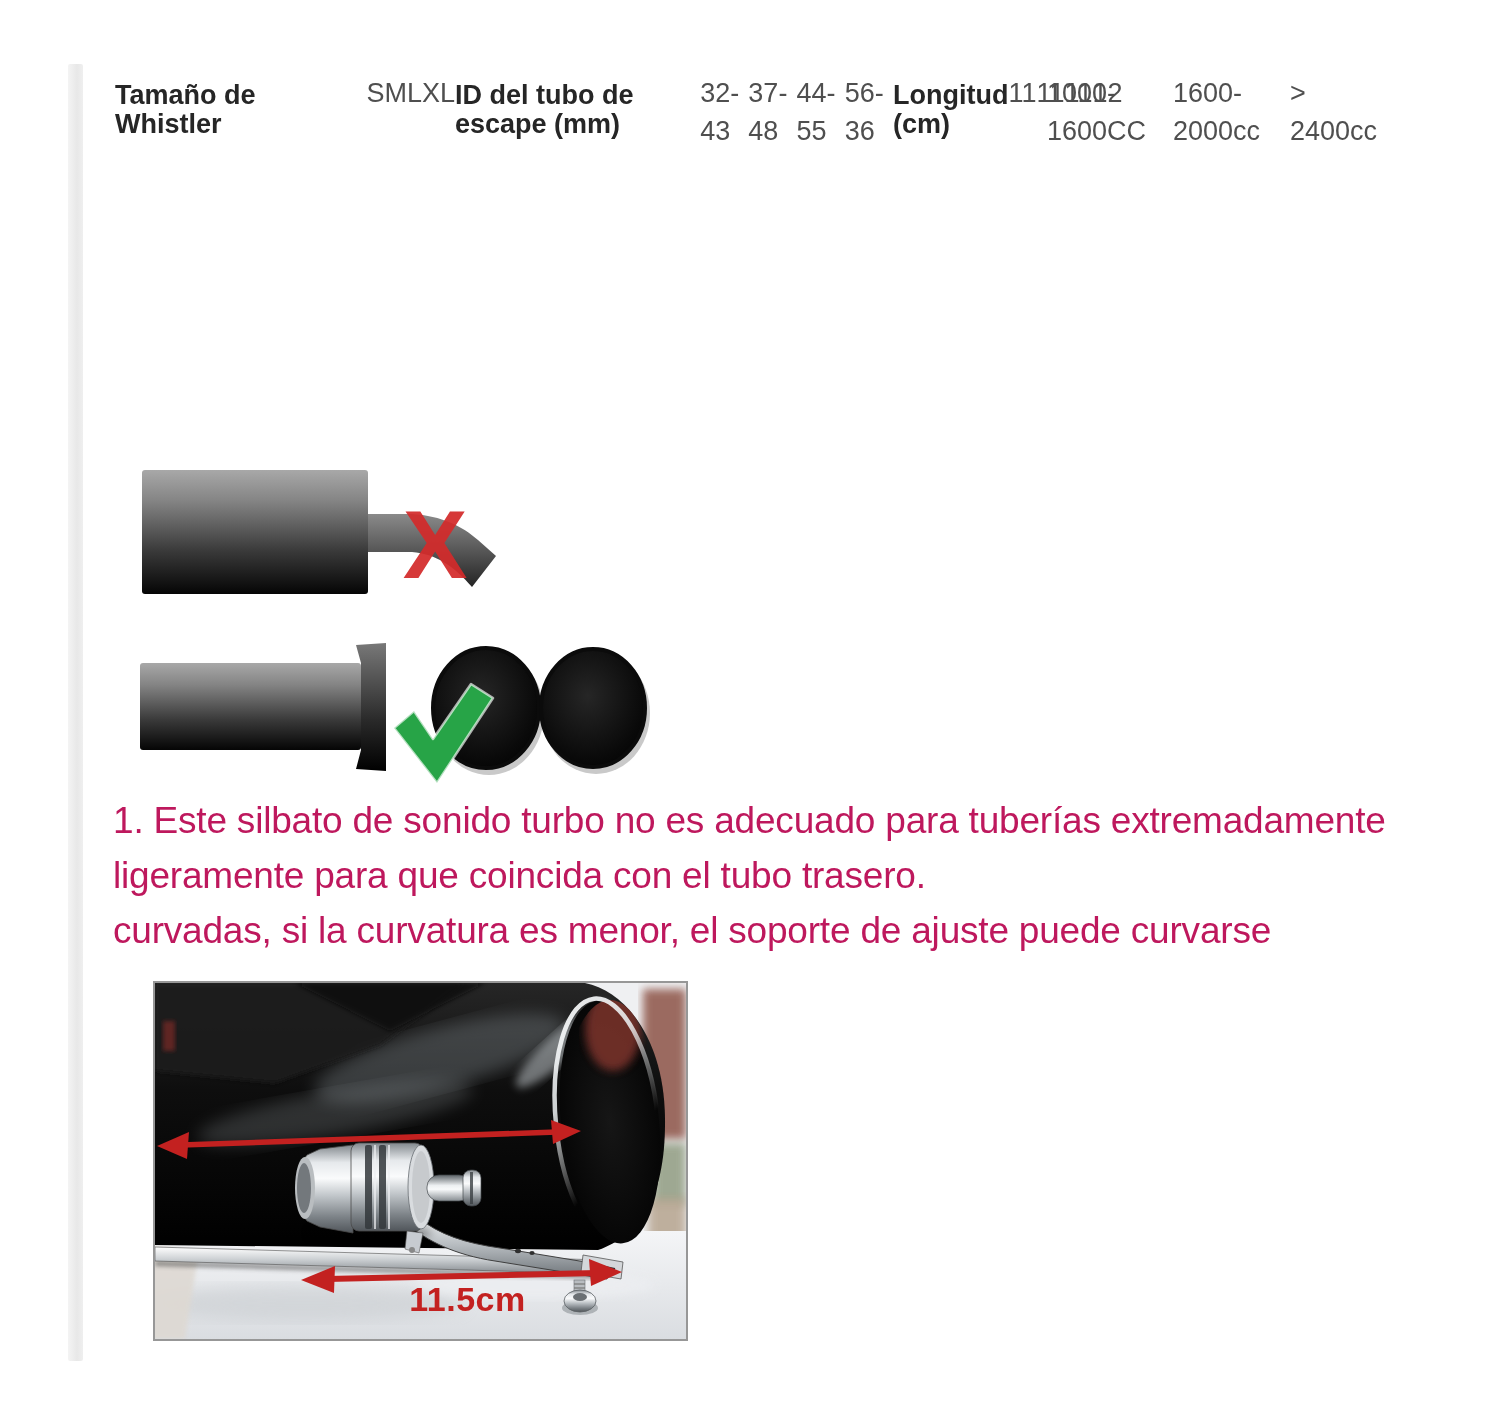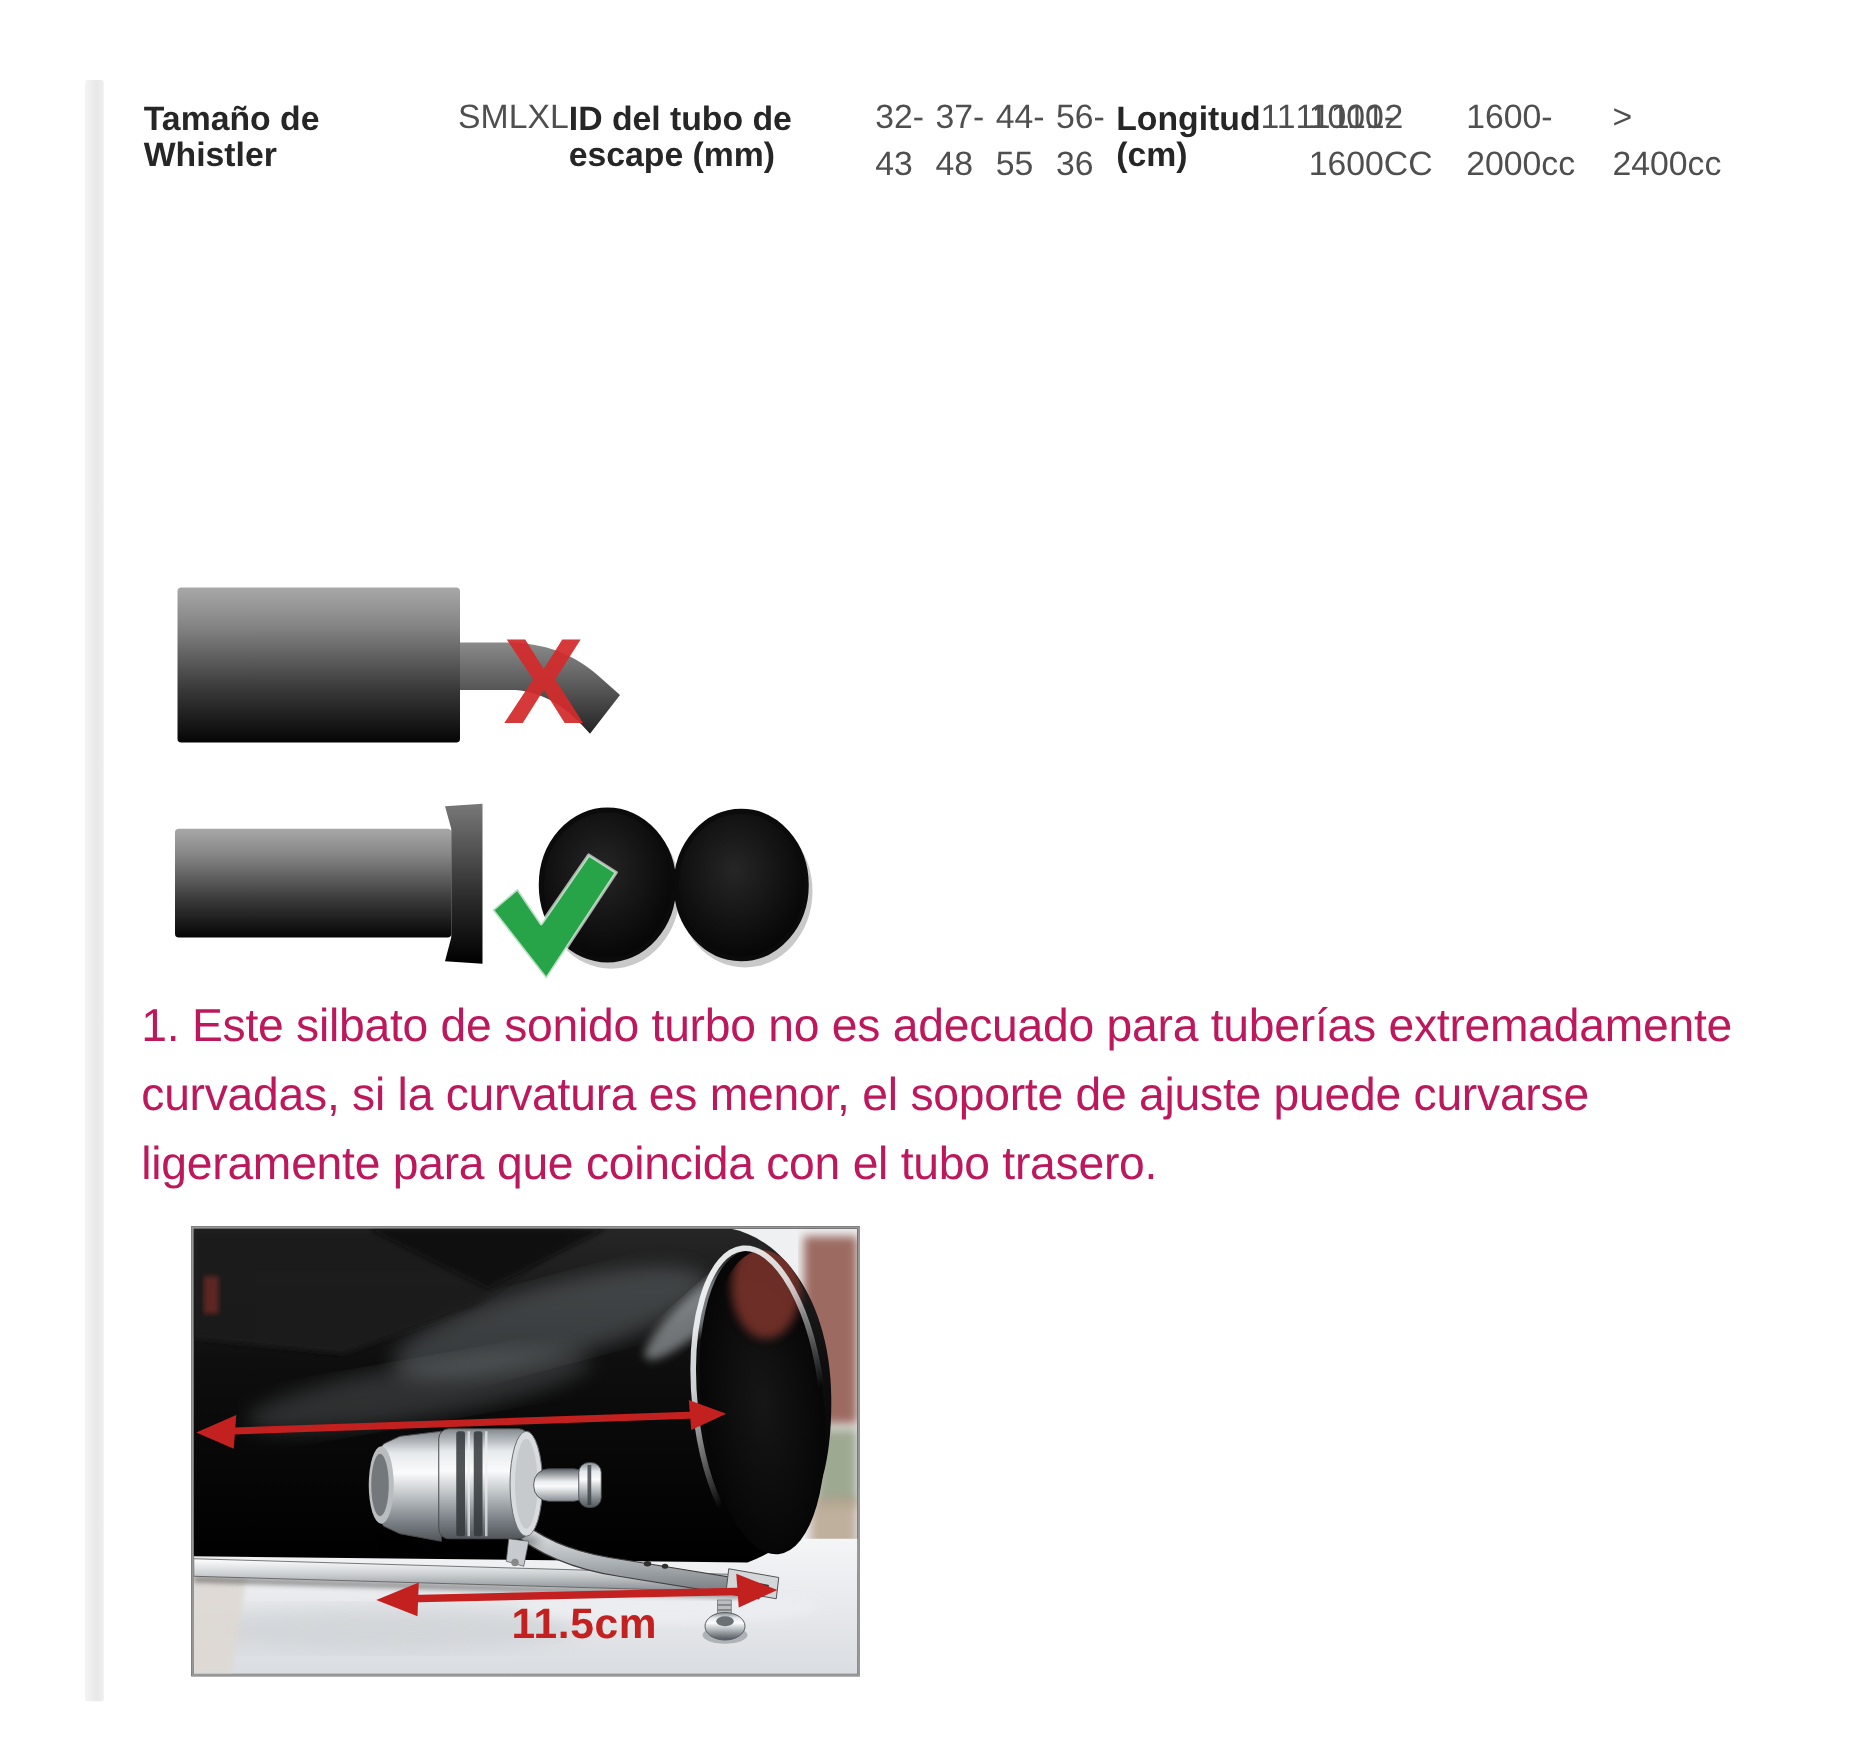--- a/index.html
+++ b/index.html
@@ -21,21 +21,21 @@
   
   .diagrams { position:absolute; left:120px; top:440px; width:560px; height:360px; }
   .diagrams svg { display:block; width:100%; height:100%; }
 
   
   .note { position:absolute; left:113px; top:793px; width:1360px; color:#be185d; }
   .note-line { font-size:37px; line-height:55px; letter-spacing:-0.2px; white-space:nowrap; }
 
   
   .photo { position:absolute; left:153px; top:981px; width:535px; height:360px;
-    border:2px solid #979797; background:#000000; }
+    border:2px solid #979797; background:#bef264; }
   .photo svg.scene { display:block; width:531px; height:356px; }
   .measure-label { position:absolute; left:250px; top:297px; width:125px; text-align:center;
     font-size:34px; font-weight:bold; color:#c32120; letter-spacing:0.5px; }
 </style>
 </head>
 <body>
 
 <div class="canvas">
 
   <div class="side-bar"></div>
@@ -111,22 +111,22 @@
         <ellipse cx="476" cy="273" rx="54" ry="61" fill="#c9c9c9"></ellipse>
         <ellipse cx="473" cy="268" rx="52" ry="59" fill="url(#ovalG)" stroke="#0b0b0b" stroke-width="4"></ellipse>
       </g>
 
       <path d="M274,288 L294,271 L313,299 L351,244 L373,258 L317,343 Z" fill="#27a447" stroke="rgba(255,255,255,0.65)" stroke-width="2.5" stroke-linejoin="round"></path>
     </svg>
   </div>
 
   <div class="note">
     <div class="note-line">1. Este silbato de sonido turbo no es adecuado para tuberías extremadamente</div>
+    <div class="note-line">ligeramente para que coincida con el tubo trasero.</div>
     <div class="note-line">curvadas, si la curvatura es menor, el soporte de ajuste puede curvarse</div>
-    <div class="note-line">ligeramente para que coincida con el tubo trasero.</div>
   </div>
 
   <figure class="photo">
     <svg class="scene" viewBox="0 0 531 356">
       <defs>
         <linearGradient id="pipeBody" x1="0" y1="0" x2="0" y2="1">
           <stop offset="0" stop-color="#262626"></stop>
             <stop offset="0.4" stop-color="#0e0e0e"></stop>
           <stop offset="1" stop-color="#000000"></stop>
         </linearGradient>

